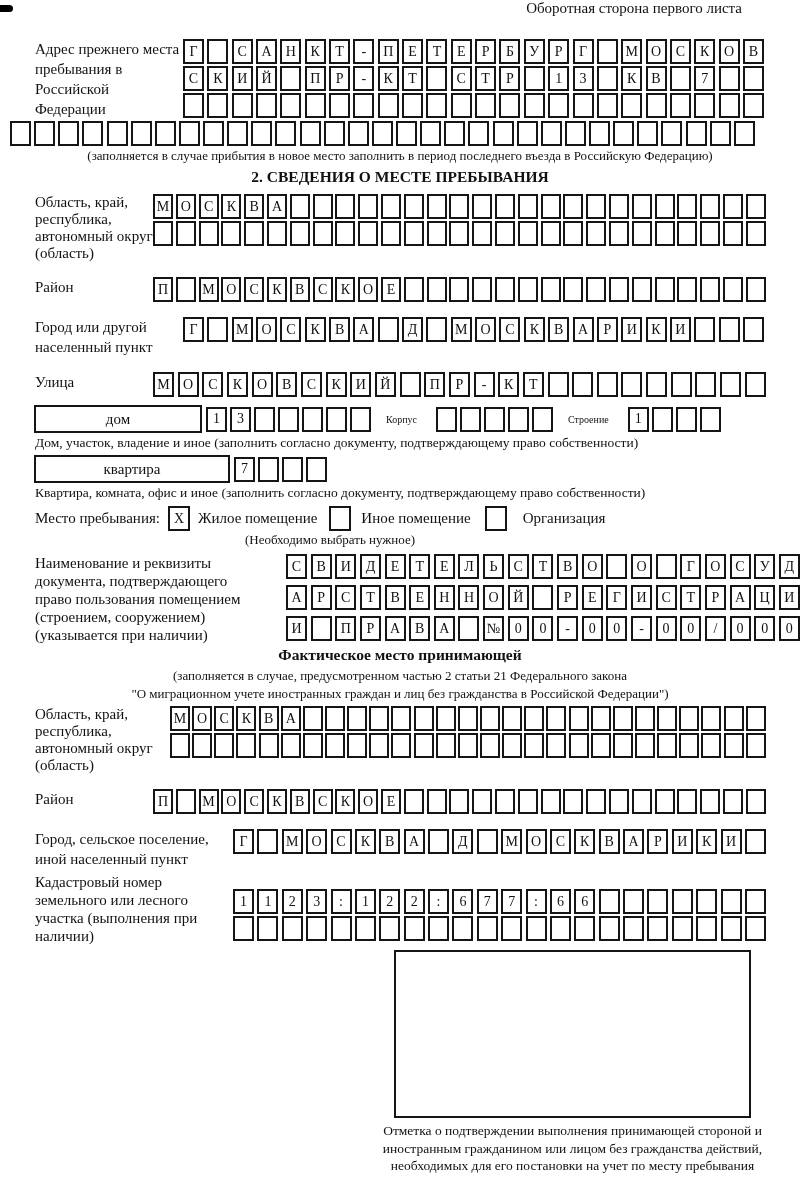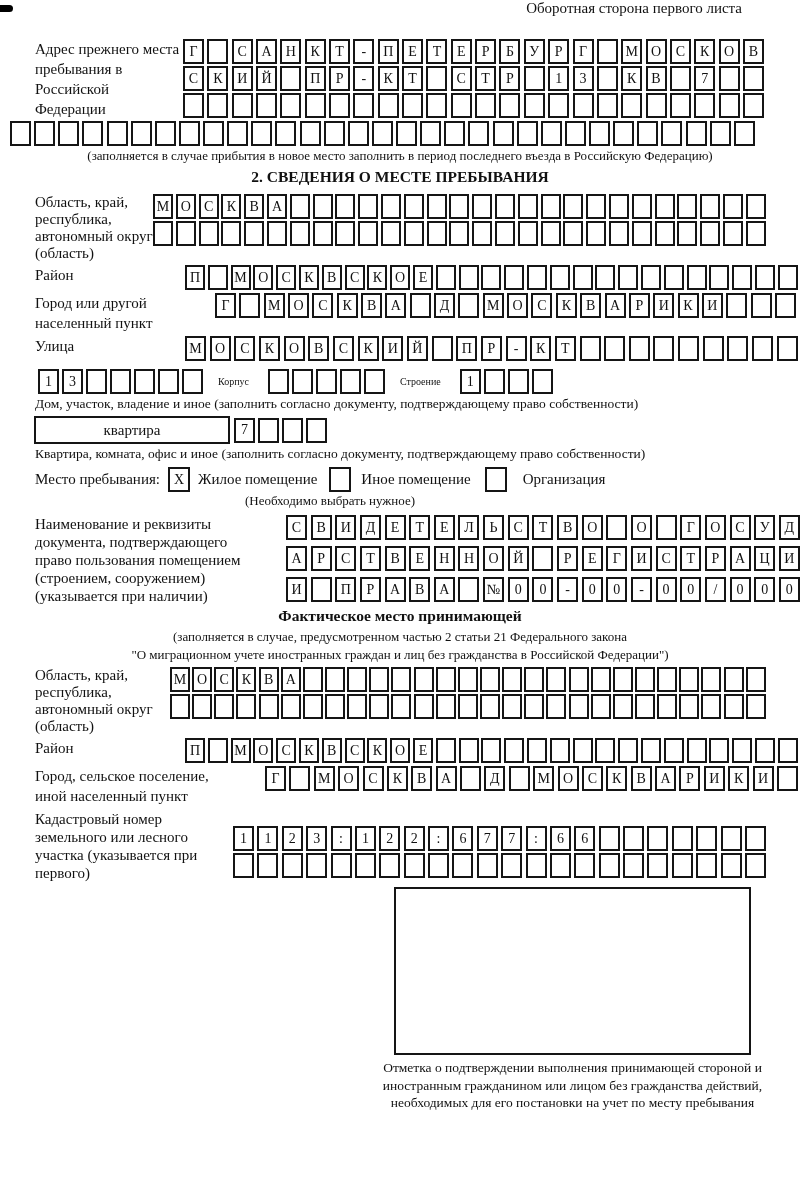--- a/index.html
+++ b/index.html
@@ -31,21 +31,21 @@
   .houserow{display:flex;align-items:center;margin-left:34px;margin-top:8px;}
   .widebox{box-sizing:border-box;border:2px solid #151515;height:28px;display:flex;align-items:center;justify-content:center;font-size:15px;}
   .domw{width:168px;} .kvw{width:196px;}
   .inlinecells{display:flex;column-gap:3px;margin-left:4px;}
   .ilabel{font-size:10px;margin:0 15px;}
   .stayrow{display:flex;align-items:center;margin-left:35px;margin-top:5px;font-size:15px;}
   .checkbox{box-sizing:border-box;width:22px;height:25px;border:2px solid #151515;display:flex;align-items:center;justify-content:center;font-size:14px;}
   .choosenote{font-size:13px;margin-left:245px;margin-top:1px;}
   .stampbox{box-sizing:border-box;margin-left:394px;margin-top:5px;width:357px;height:168px;border:2px solid #151515;}
   .stampcap{width:405px;margin-left:370px;margin-top:4px;font-size:13.5px;line-height:17.5px;text-align:center;}
-  .mt3{margin-top:3px;gap:32px;} .mt4{margin-top:4px;} .mt8{margin-top:8px;} .mt6{margin-top:6px;gap:41px;} .mt2{margin-top:2px;} .mt22{margin-top:22px;}
+  .mt3{margin-top:15px;} .mt4{margin-top:4px;} .mt8{margin-top:8px;} .mt6{margin-top:6px;gap:41px;} .mt2{margin-top:2px;} .mt22{margin-top:22px;}
   .cellspad{padding-top:16px;}
 </style>
 </head>
 <body>
 
 <div class="artifact"></div>
 
 <div class="hdr">Оборотная сторона первого листа</div>
 
 <div class="field mt22">
@@ -320,20 +320,21 @@
       <div class="cell"></div>
       <div class="cell"></div>
       <div class="cell"></div>
       <div class="cell"></div>
       <div class="cell"></div>
       <div class="cell"></div>
     </div>
 </div>
 
 <div class="houserow">
+  <div class="widebox domw">дом</div>
   <div class="inlinecells">
       <div class="cell">1</div>
       <div class="cell">3</div>
       <div class="cell"></div>
       <div class="cell"></div>
       <div class="cell"></div>
       <div class="cell"></div>
       <div class="cell"></div>
     </div>
   <div class="ilabel">Корпус</div>
@@ -574,21 +575,21 @@
       <div class="cell">А</div>
       <div class="cell">Р</div>
       <div class="cell">И</div>
       <div class="cell">К</div>
       <div class="cell">И</div>
       <div class="cell"></div>
     </div>
 </div>
 
 <div class="field mt4">
-  <div class="flabel lh18 w198">Кадастровый номер земельного или лесного участка (указывается при первого)</div>
+  <div class="flabel lh18 w198">Кадастровый номер земельного или лесного участка (выполнения при наличии)</div>
   <div class="cellgroup cw533 cellspad">
       <div class="cellrow">
         <div class="cell">1</div>
         <div class="cell">1</div>
         <div class="cell">2</div>
         <div class="cell">3</div>
         <div class="cell">:</div>
         <div class="cell">1</div>
         <div class="cell">2</div>
         <div class="cell">2</div>

